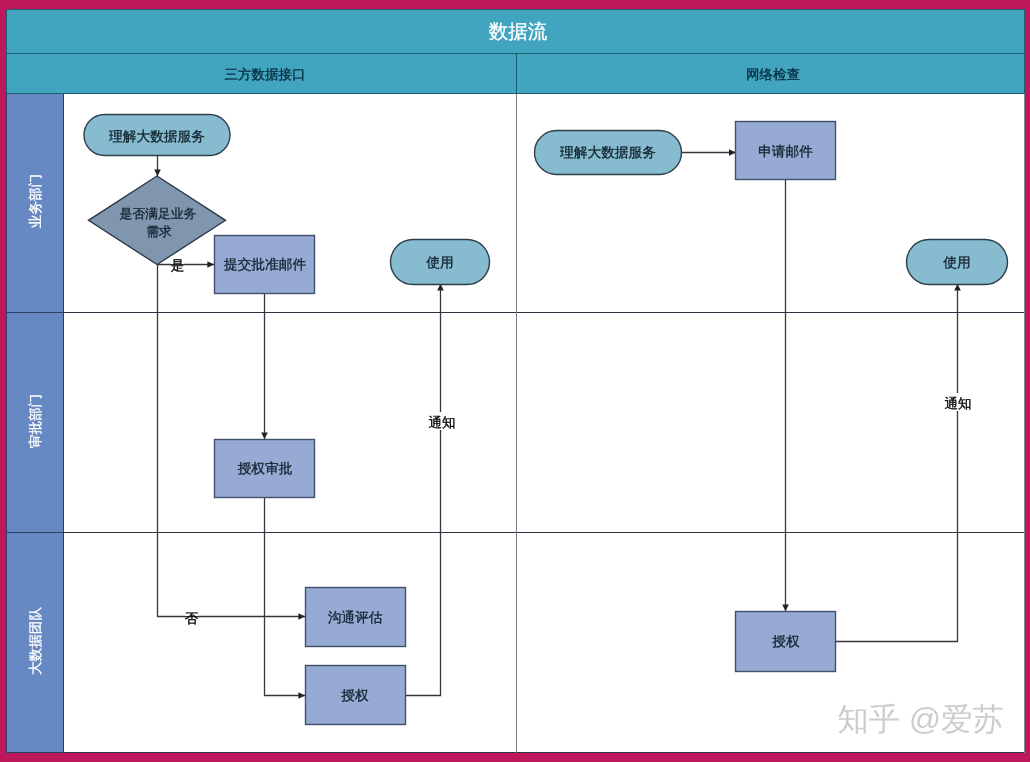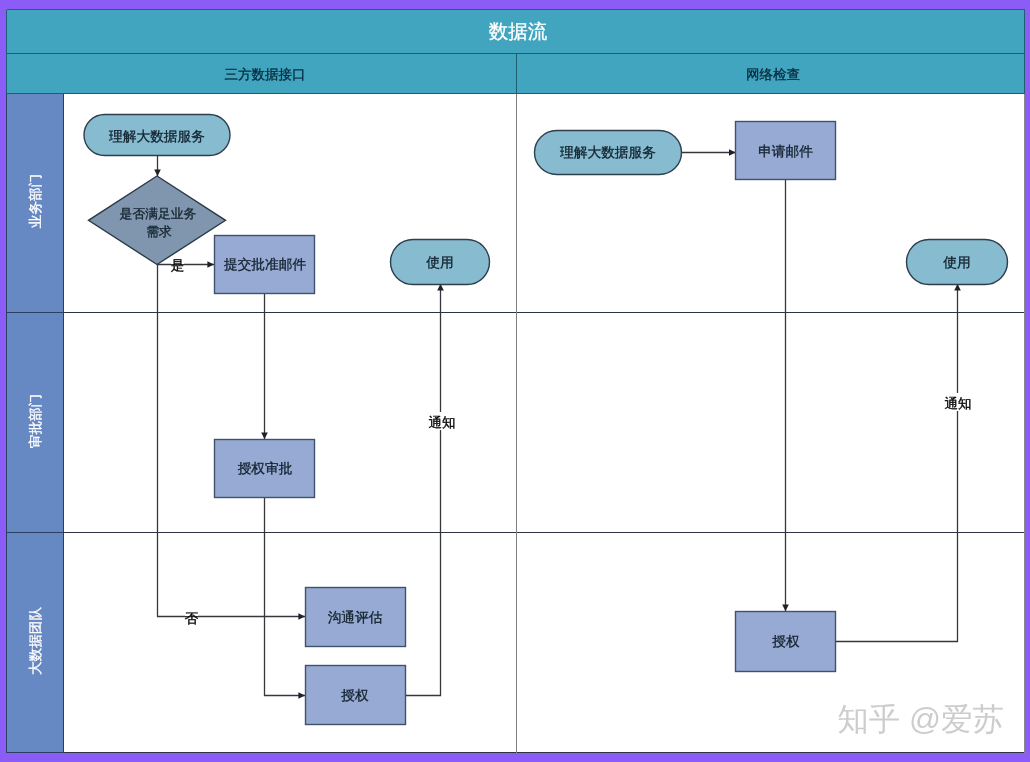--- a/index.html
+++ b/index.html
@@ -1,21 +1,21 @@
 <!DOCTYPE html>
 <html><head>
 <meta charset="utf-8">
 <title>Data Flow Swimlane Diagram</title>
 <style>
   html,body{margin:0;padding:0;}
   body{
     width:1030px;height:762px;overflow:hidden;background:#ffffff;
     font-family:"Liberation Sans", sans-serif;
   }
-  #stage{position:relative;width:1030px;height:762px;background:#8b5cf6;}
+  #stage{position:relative;width:1030px;height:762px;background:#be185d;}
   svg#diagram{position:absolute;left:0;top:0;display:block;}
   svg text{paint-order:stroke fill;}
   .edge-text{stroke:#070707;stroke-width:0.35px;}
   .hdr-text{font-family:"Liberation Sans",sans-serif;fill:#ffffff;}
   .title-text{font-size:19.5px;stroke:#ffffff;stroke-width:0.3px;}
   .col-text{font-size:13.5px;fill:#062a3c;stroke:#062a3c;stroke-width:0.3px;}
   .lane-text{font-family:"Liberation Sans",sans-serif;fill:#ffffff;font-size:13.6px;stroke:#ffffff;stroke-width:0.3px;}
   .node-text{font-family:"Liberation Sans",sans-serif;fill:#12222e;font-size:13.7px;stroke:#12222e;stroke-width:0.3px;}
   .dec-text{font-size:12.8px;}
   .edge-text{font-family:"Liberation Sans",sans-serif;fill:#070707;font-size:13.5px;}

